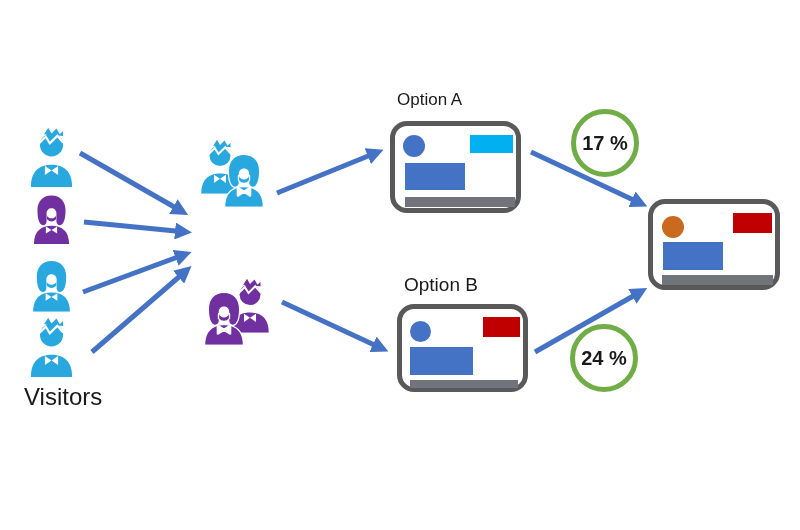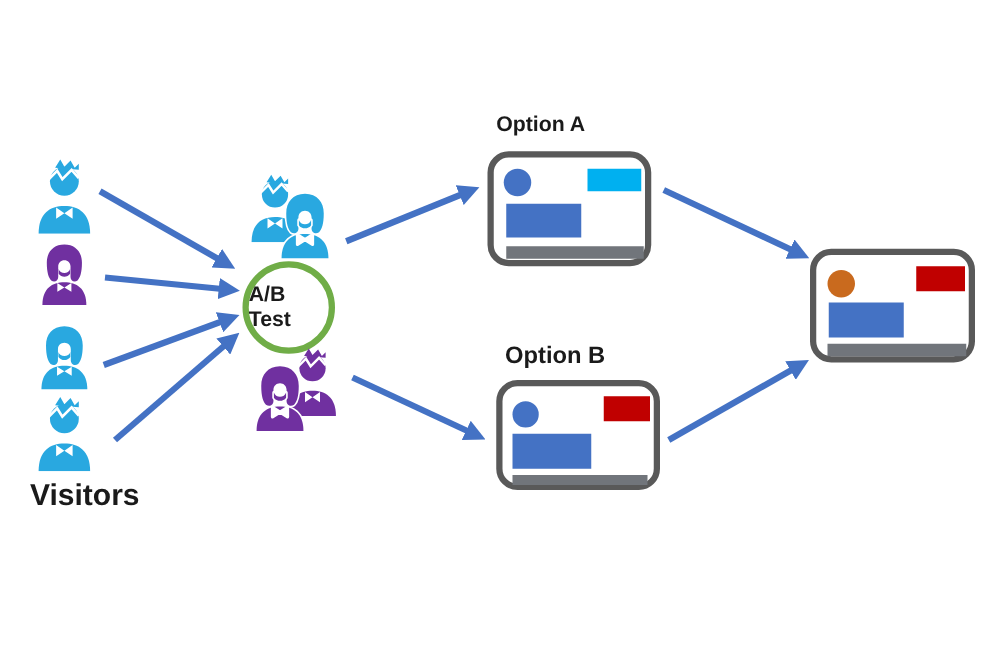--- a/index.html
+++ b/index.html
@@ -9,21 +9,21 @@
   }
   *{margin:0;padding:0;box-sizing:border-box}
   html,body{background:#fff}
   body{font-family:"Liberation Sans",sans-serif;color:var(--text)}
   .canvas{position:relative;width:800px;height:530px;background:#fff;overflow:hidden}
   .icon{position:absolute}
   .icon svg{display:block;width:100%;height:100%;overflow:visible}
   .fill-cyan{fill:var(--cyan)}
   .fill-purple{fill:var(--purple)}
   .front{stroke:#fff;stroke-width:3.5;paint-order:stroke;stroke-linejoin:round}
-  .label{position:absolute;font-weight:700;color:var(--text);white-space:nowrap}
+  .label{position:absolute;font-weight:400;color:var(--text);white-space:nowrap}
   .hub{position:absolute;border:5px solid var(--green);border-radius:50%;background:#fff;
        display:flex;align-items:center;justify-content:center;font-weight:700;font-size:17px}
   .badge{position:absolute;border:5px solid var(--green);border-radius:50%;background:#fff;
        display:flex;align-items:center;justify-content:center;font-weight:700;font-size:20px}
   .card{position:absolute;border:5px solid var(--border);border-radius:17px;background:#fff}
   .shape{position:absolute}
   .circle{border-radius:50%}
   .bg-blue{background:var(--blue)} .bg-lightblue{background:var(--lightblue)}
   .bg-red{background:var(--red)} .bg-orange{background:var(--orange)} .bg-gray{background:var(--gray)}
   .arrows{position:absolute;left:0;top:0;width:800px;height:530px;pointer-events:none}
@@ -84,23 +84,20 @@
         <use href="#p-female" class="fill-cyan"></use>
       </svg>
   </div>
   <div class="icon" style="left:25px;top:316px;width:53px;height:61px">
     <svg viewBox="0 0 64 74">
         <use href="#p-male" class="fill-cyan"></use>
       </svg>
   </div>
   <div class="label" style="left:24px;top:383px;font-size:24px">Visitors</div>
 
-  <div class="hub" style="left:194px;top:209px;width:74px;height:74px">
-    <span>A/B Test</span>
-  </div>
 
   <div>
     <div class="icon" style="left:196px;top:138px;width:48px;height:56px">
       <svg viewBox="0 0 64 74">
           <use href="#p-male" class="fill-cyan"></use>
         </svg>
     </div>
     <div class="icon" style="left:220px;top:151px;width:48px;height:56px">
       <svg viewBox="0 0 64 74">
           <use href="#p-female" class="fill-cyan front"></use>
@@ -121,27 +118,33 @@
     </div>
   </div>
 
   <div class="label" style="left:397px;top:90px;font-size:17px">Option A</div>
   <div class="card" style="left:390px;top:121px;width:131px;height:92px">
     <div class="shape circle bg-blue" style="left:8px;top:9px;width:22px;height:22px"></div>
     <div class="shape bg-lightblue" style="left:75px;top:9px;width:43px;height:18px"></div>
     <div class="shape bg-blue" style="left:10px;top:37px;width:60px;height:27px"></div>
     <div class="shape bg-gray" style="left:10px;top:71px;width:110px;height:10px"></div>
   </div>
+  <div class="badge" style="left:571px;top:109px;width:68px;height:68px">
+    <span>17 %</span>
+  </div>
 
   <div class="label" style="left:404px;top:274px;font-size:19px">Option B</div>
   <div class="card" style="left:397px;top:304px;width:131px;height:88px">
     <div class="shape circle bg-blue" style="left:8px;top:12px;width:21px;height:21px"></div>
     <div class="shape bg-red" style="left:81px;top:8px;width:37px;height:20px"></div>
     <div class="shape bg-blue" style="left:8px;top:38px;width:63px;height:28px"></div>
     <div class="shape bg-gray" style="left:8px;top:71px;width:108px;height:8px"></div>
+  </div>
+  <div class="badge" style="left:570px;top:324px;width:68px;height:68px">
+    <span>24 %</span>
   </div>
 
   <div class="card" style="left:648px;top:199px;width:132px;height:91px">
     <div class="shape circle bg-orange" style="left:9px;top:12px;width:22px;height:22px"></div>
     <div class="shape bg-red" style="left:80px;top:9px;width:39px;height:20px"></div>
     <div class="shape bg-blue" style="left:10px;top:38px;width:60px;height:28px"></div>
     <div class="shape bg-gray" style="left:9px;top:71px;width:111px;height:10px"></div>
   </div>
 
 </div>

